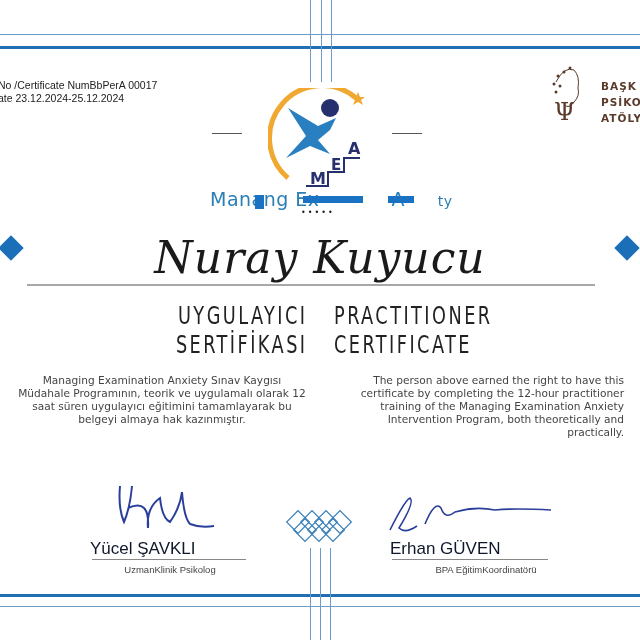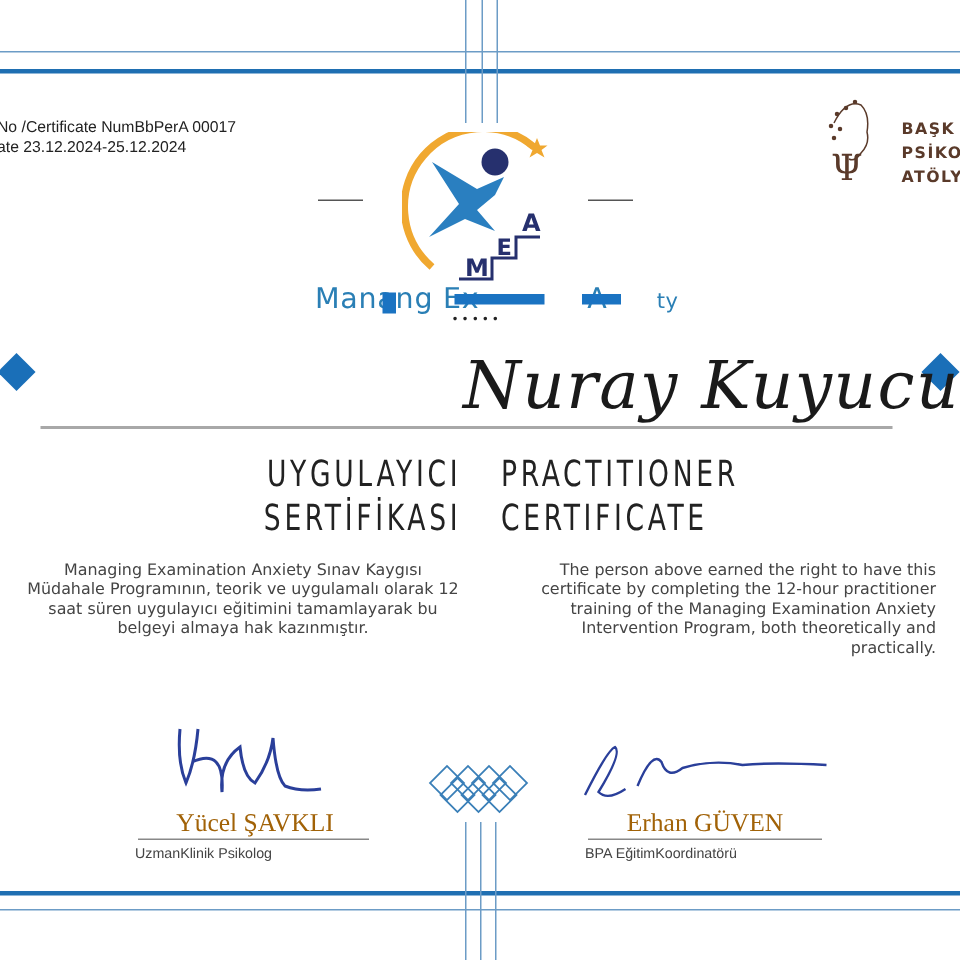--- a/index.html
+++ b/index.html
@@ -4,31 +4,31 @@
 <style>
   html, body { margin:0; padding:0; background:#ffffff; }
   body { width:640px; height:640px; position:relative; overflow:hidden; font-family:"DejaVu Sans", sans-serif; }
   .abs { position:absolute; }
   .hline-thin { position:absolute; left:0; width:640px; height:1px; background:#6c9cc6; }
   .hline-thick { position:absolute; left:0; width:640px; height:3px; background:#1f6fb2; }
   .vline { position:absolute; width:1px; background:#6c9cc6; }
   .meta { position:absolute; left:-2px; top:79px; font-family:"Liberation Sans", sans-serif; font-size:10.5px; color:#222; line-height:13px; white-space:nowrap; }
   .dash { position:absolute; height:1px; background:#555; width:30px; }
   .diamond { position:absolute; width:18px; height:18px; background:#1a6fb8; transform:rotate(45deg); }
-  .recipient { position:absolute; left:0; width:640px; top:232px; text-align:right; font-family:"DejaVu Serif", serif; font-style:italic; font-size:44px; color:#1a1a1a; letter-spacing:1px; }
+  .recipient { position:absolute; left:0; width:640px; top:232px; text-align:center; font-family:"DejaVu Serif", serif; font-style:italic; font-size:44px; color:#1a1a1a; letter-spacing:1px; }
   .recipient-line { position:absolute; left:27px; width:568px; top:284px; height:2px; background:#a8a8a8; }
   .title { position:absolute; top:302px; font-family:"DejaVu Sans Condensed","DejaVu Sans", sans-serif; font-size:24px; letter-spacing:3px; color:#222; line-height:29px; font-weight:normal; transform:scaleX(0.82); }
   .title.tr { right:332px; text-align:right; transform-origin:right top; }
   .title.en { left:334px; text-align:left; transform-origin:left top; }
   .body-text { position:absolute; top:374px; font-family:"DejaVu Sans", sans-serif; font-size:10.6px; line-height:13px; color:#444; }
   .body-text.tr { right:333px; width:290px; text-align:center; }
   .body-text.en { left:334px; width:290px; text-align:right; }
-  .sig-name { position:absolute; font-family:Liberation Serif, serif; font-size:17px; color:#a16207; text-align:center; }
+  .sig-name { position:absolute; font-family:Liberation Sans, sans-serif; font-size:17px; color:#0f172a; }
   .sig-line { position:absolute; height:1px; background:#888; }
-  .sig-role { position:absolute; font-family:"Liberation Sans", sans-serif; font-size:9.5px; color:#444; text-align:left; line-height:11px; }
+  .sig-role { position:absolute; font-family:"Liberation Sans", sans-serif; font-size:9.5px; color:#444; text-align:center; line-height:11px; }
   .logo-text { position:absolute; left:210px; top:188px; font-family:"DejaVu Sans", sans-serif; font-size:19px; color:#2a7fb5; white-space:nowrap; letter-spacing:0.5px; }
   .redact { position:absolute; background:#1a73c2; }
   .bpa { position:absolute; left:601px; top:78px; font-family:"DejaVu Sans", sans-serif; font-weight:bold; font-size:10.5px; line-height:16px; color:#5a3a2a; letter-spacing:1px; }
 </style>
 </head>
 <body>
 
 <div class="hline-thin" style="top:34px;"></div>
 <div class="hline-thick" style="top:46px;"></div>
 <div class="vline" style="left:310px; top:0; height:82px;"></div>
@@ -114,21 +114,21 @@
   <div>UzmanKlinik Psikolog</div>
 </div>
 
 <div class="abs" style="left:385px; top:490px; width:170px; height:50px;">
   <svg width="170" height="50" viewBox="0 0 170 50">
     <path d="M5 40 Q20 10 25 8 Q30 12 14 38 Q20 44 32 36 M40 34 Q50 10 56 18 Q60 30 70 22 Q90 16 110 20 Q130 18 166 20" fill="none" stroke="#2a3f9a" stroke-width="1.6"></path>
   </svg>
 </div>
 <div class="sig-name" style="left:390px; top:539px; width:160px;">Erhan GÜVEN</div>
 <div class="sig-line" style="left:392px; top:559px; width:156px;"></div>
-<div class="sig-role" style="left:390px; top:564px; width:160px;">
+<div class="sig-role" style="left:406px; top:564px; width:160px;">
   <div>BPA EğitimKoordinatörü</div>
 </div>
 
 <div class="abs" style="left:282px; top:508px; width:80px; height:40px;">
   <svg width="80" height="40" viewBox="0 0 80 40">
     <g fill="none" stroke="#3a7fb8" stroke-width="1.2">
       <rect x="8" y="6" width="16" height="16" transform="rotate(45 16 14)"></rect>
       <rect x="22" y="6" width="16" height="16" transform="rotate(45 30 14)"></rect>
       <rect x="36" y="6" width="16" height="16" transform="rotate(45 44 14)"></rect>
       <rect x="50" y="6" width="16" height="16" transform="rotate(45 58 14)"></rect>

